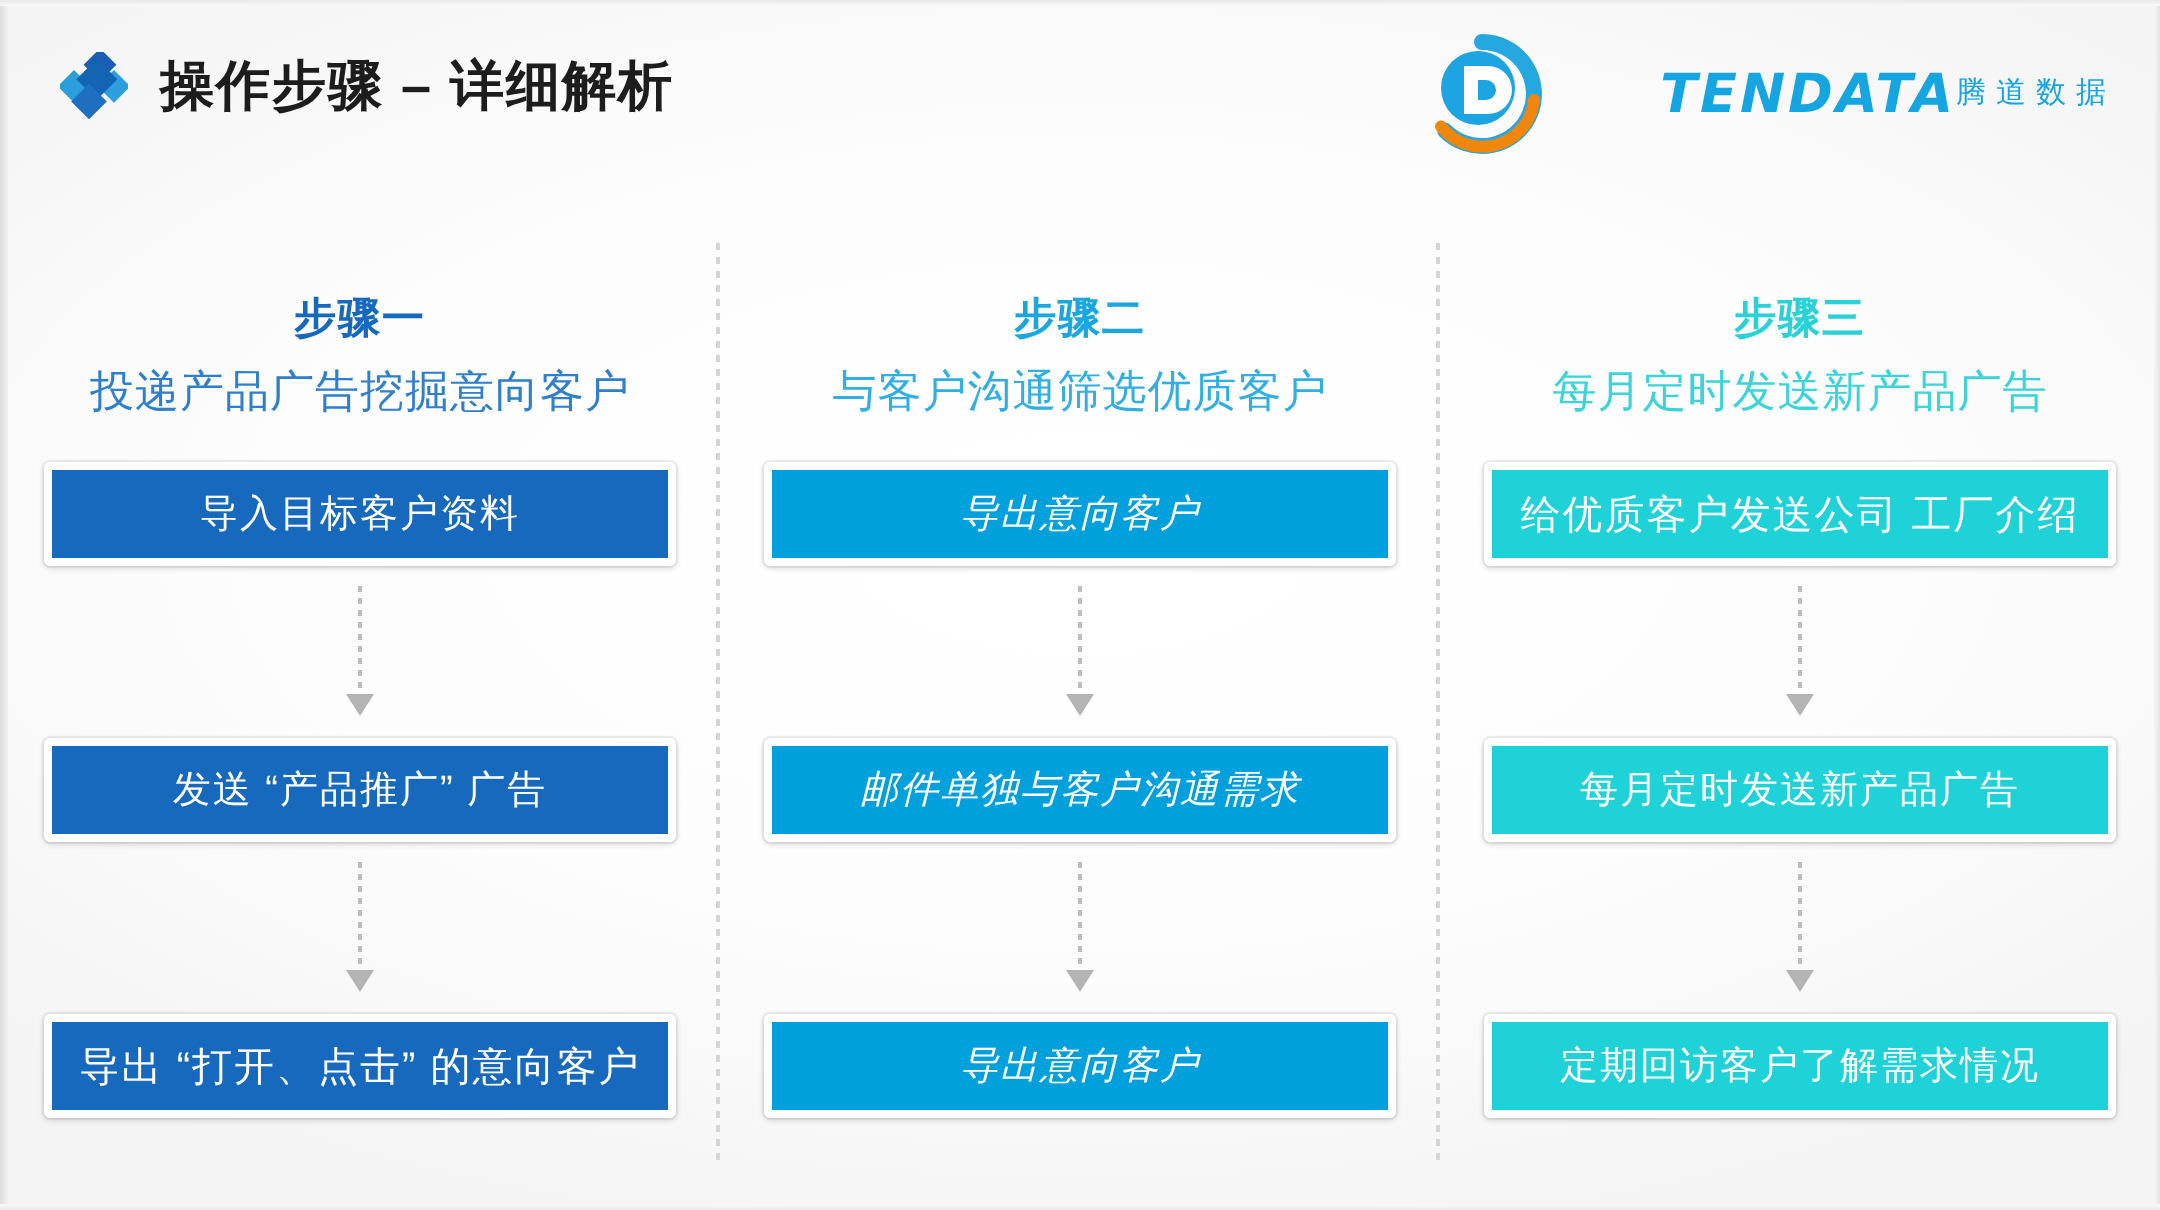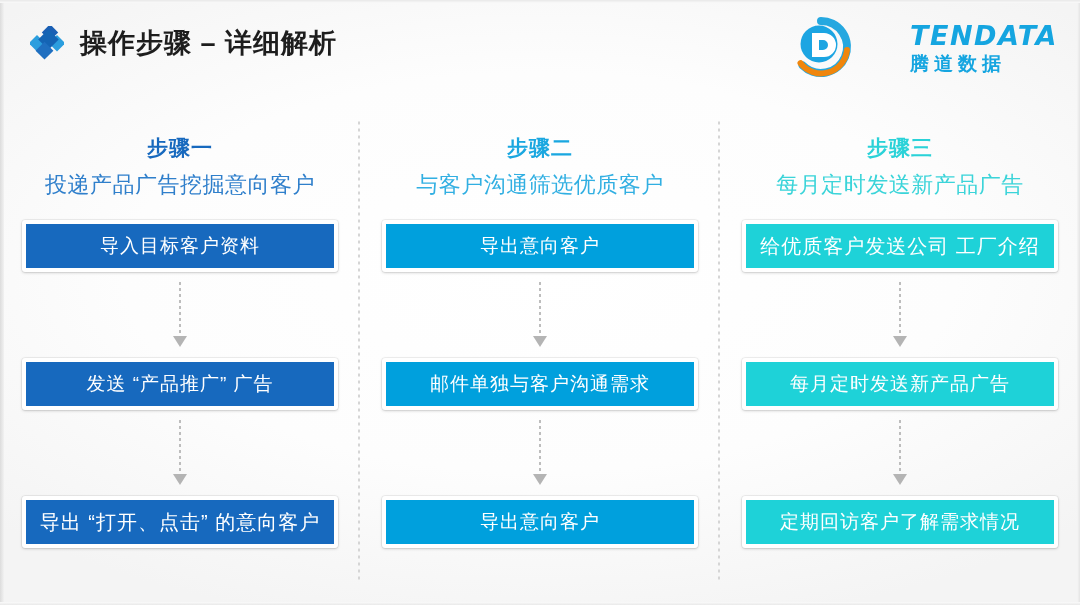--- a/index.html
+++ b/index.html
@@ -45,33 +45,33 @@
     white-space: nowrap;
   }
   .logo {
     position: absolute;
     right: 22px; top: 16px;
     display: flex;
     align-items: center;
     gap: 10px;
   }
   .logo-mark { width: 62px; height: 62px; flex: 0 0 auto; }
-  .logo-text { display: flex; flex-direction: column; justify-content: center; line-height: 1; margin-left: 48px; }
+  .logo-text { display: flex; justify-content: center; line-height: 1; margin-left: 48px; }
   .logo-en {
     font-size: 27px;
     font-weight: bold;
     font-style: italic;
     color: #15a5e0;
     letter-spacing: 1.5px;
     font-family: "DejaVu Sans", sans-serif;
   }
   .logo-cn {
     margin-top: 5px;
-    font-size: 19px;
-    font-weight: bold;
+    font-size: 15px;
+    font-weight: normal;
     color: #15a5e0;
     letter-spacing: 5px;
   }
 
   
   .columns {
     position: absolute;
     left: 0; top: 118px;
     width: 1080px; height: 470px;
     display: flex;
@@ -91,21 +91,21 @@
     height: 462px;
     background-image: linear-gradient(#d5d5d5 50%, rgba(255,255,255,0) 0%);
     background-position: right;
     background-size: 2px 7px;
     background-repeat: repeat-y;
   }
   .step-label {
     font-size: 21px;
     font-weight: bold;
     letter-spacing: 1px;
-    margin-top: 16px;
+    margin-top: 27px;
     font-family: Liberation Mono, monospace;
   }
   .step-desc {
     font-size: 22px;
     margin-top: 8px;
     letter-spacing: 0.5px;
     white-space: nowrap;
   }
 
   .boxes { width: 100%; margin-top: 20px; display: flex; flex-direction: column; align-items: center; }
@@ -119,21 +119,21 @@
     justify-content: center;
     color: #ffffff;
     font-size: 19px;
     letter-spacing: 1px;
     white-space: nowrap;
     box-shadow: 0 1px 3px rgba(0,0,0,0.17);
     border: 4px solid #ffffff;
     outline: 1px solid rgba(0,0,0,0.05);
   }
   .c1 .step-box { background: #1769be; }
-  .c2 .step-box { background: #00a0dd; }
+  .c2 .step-box { background: #00a0dd; font-style: italic; }
   .c3 .step-box { background: #1ed2d8; }
 
   .connector {
     width: 100%;
     height: 86px;
     display: flex;
     align-items: center;
     justify-content: center;
     position: relative;
   }

